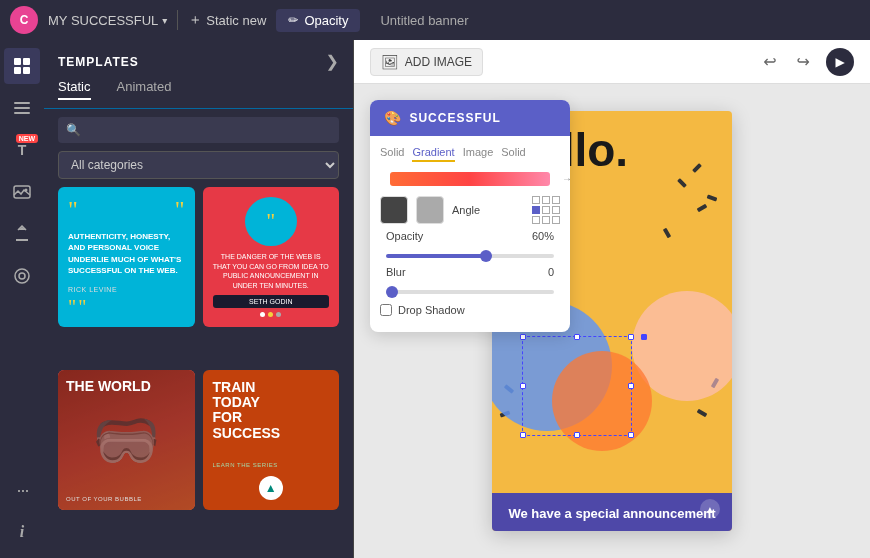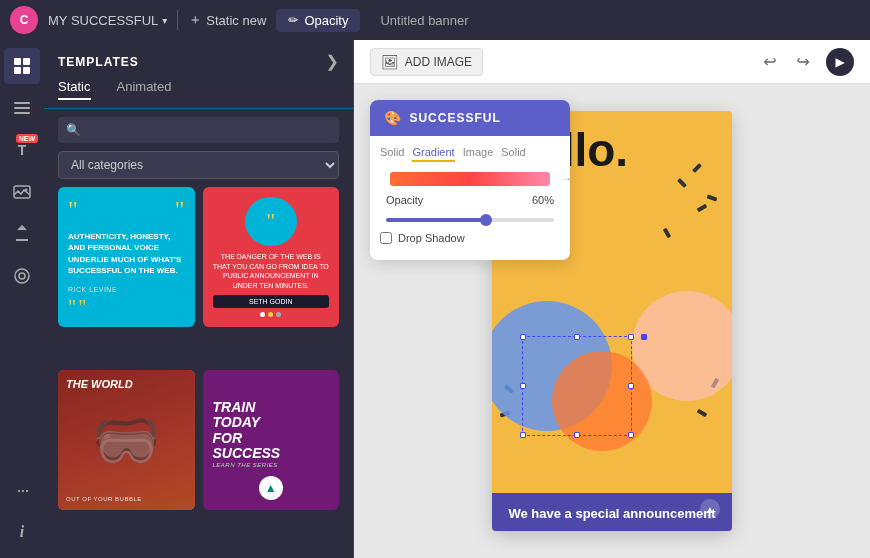--- a/index.html
+++ b/index.html
@@ -45,27 +45,27 @@
     .template-card { border-radius: 6px; overflow: hidden; cursor: pointer; position: relative; }
 
     
     .card-blue { background: #00b4d8; height: 140px; padding: 10px; display: flex; flex-direction: column; justify-content: space-between; }
     .card-red { background: #e63946; height: 140px; padding: 10px; display: flex; flex-direction: column; justify-content: space-between; position: relative; }
     .card-text { color: white; font-size: 8px; font-weight: bold; text-transform: uppercase; line-height: 1.4; }
     .card-author { color: #ddd; font-size: 7px; text-transform: uppercase; letter-spacing: 0.5px; }
     .card-red-text { color: white; font-size: 7px; text-align: center; line-height: 1.4; margin-top: 6px; }
     .seth-btn { background: #1a1a2e; color: white; font-size: 7px; padding: 3px 8px; border-radius: 3px; text-align: center; margin-top: 4px; }
 
-    .train-card { background: #701a75; height: 140px; padding: 10px; position: relative; overflow: hidden; display: flex; flex-direction: column; justify-content: flex-end; font-style: italic; }
+    .train-card { background: #c2410c; height: 140px; padding: 10px; position: relative; overflow: hidden; display: flex; flex-direction: column; justify-content: space-between; }
     .train-title { color: white; font-size: 14px; font-weight: 900; text-transform: uppercase; line-height: 1.1; }
     .train-subtitle { color: #a5d6a7; font-size: 6px; text-transform: uppercase; letter-spacing: 0.5px; }
     .train-btn { width: 24px; height: 24px; background: white; border-radius: 50%; display: flex; align-items: center; justify-content: center; color: #00897b; font-size: 12px; margin: 0 auto; }
     .world-card { background: linear-gradient(135deg, #ff6b6b, #ee5a24); height: 140px; overflow: hidden; position: relative; }
     .world-overlay { position: absolute; inset: 0; background: rgba(0,0,0,0.3); }
-    .world-title { font-size: 11px; font-weight: 900; color: white; font-style: italic; }
+    .world-title { font-size: 14px; font-weight: 900; color: white; }
 
     
     .content-area { flex: 1; display: flex; flex-direction: column; background: #e8e8e8; position: relative; }
     .content-toolbar { height: 44px; background: white; display: flex; align-items: center; padding: 0 16px; gap: 12px; border-bottom: 1px solid #ddd; }
     .add-image-btn { display: flex; align-items: center; gap: 6px; background: #f0f0f0; border: 1px solid #ddd; border-radius: 4px; padding: 5px 10px; cursor: pointer; font-size: 12px; color: #444; }
     .toolbar-spacer { flex: 1; }
     .toolbar-undo { color: #666; cursor: pointer; font-size: 16px; padding: 4px; }
     .toolbar-redo { color: #666; cursor: pointer; font-size: 16px; padding: 4px; }
     .toolbar-play { width: 28px; height: 28px; background: #2c2c3e; border-radius: 50%; display: flex; align-items: center; justify-content: center; color: white; cursor: pointer; font-size: 12px; }
 
@@ -287,29 +287,53 @@
           <span class="bg-tab active">Gradient</span>
           <span class="bg-tab">Image</span>
           <span class="bg-tab">Solid</span>
         </div>
 
         <div style="position:relative; margin: 4px 10px;">
           <div class="bg-gradient-bar"></div>
           <span style="position:absolute; right:-12px; top:0; color:#888; font-size:10px;">→</span>
         </div>
 
+        <div class="bg-row">
+          <div class="bg-swatch bg-swatch-dark"></div>
+          <div class="bg-swatch bg-swatch-gray"></div>
+          <span class="bg-angle-label">Angle</span>
+
+          <div style="display:grid; grid-template-columns: repeat(3,1fr); gap:2px;">
+            <div class="gh"></div>
+            <div class="gh"></div>
+            <div class="gh"></div>
+            <div class="gh filled"></div>
+            <div class="gh"></div>
+            <div class="gh"></div>
+            <div class="gh"></div>
+            <div class="gh"></div>
+            <div class="gh"></div>
+          </div>
+        </div>
 
         <div class="bg-slider-row">
           <div class="bg-slider-label">
             <span>Opacity</span>
             <span>60%</span>
           </div>
           <input type="range" class="bg-slider" min="0" max="100" value="60" style="background: linear-gradient(to right, rgb(91, 95, 199) 60%, rgb(221, 221, 221) 60%);">
         </div>
 
+        <div class="bg-slider-row">
+          <div class="bg-slider-label">
+            <span>Blur</span>
+            <span>0</span>
+          </div>
+          <input type="range" class="bg-slider" min="0" max="100" value="0" style="background: linear-gradient(to right, rgb(91, 95, 199) 0%, rgb(221, 221, 221) 0%);">
+        </div>
 
         <div class="bg-checkbox-row">
           <input type="checkbox" class="bg-checkbox" style="">
           <span class="bg-checkbox-label">Drop Shadow</span>
         </div>
       </div>
 
       <div class="banner-canvas">
         <div class="banner-hello">hello.</div>
 

